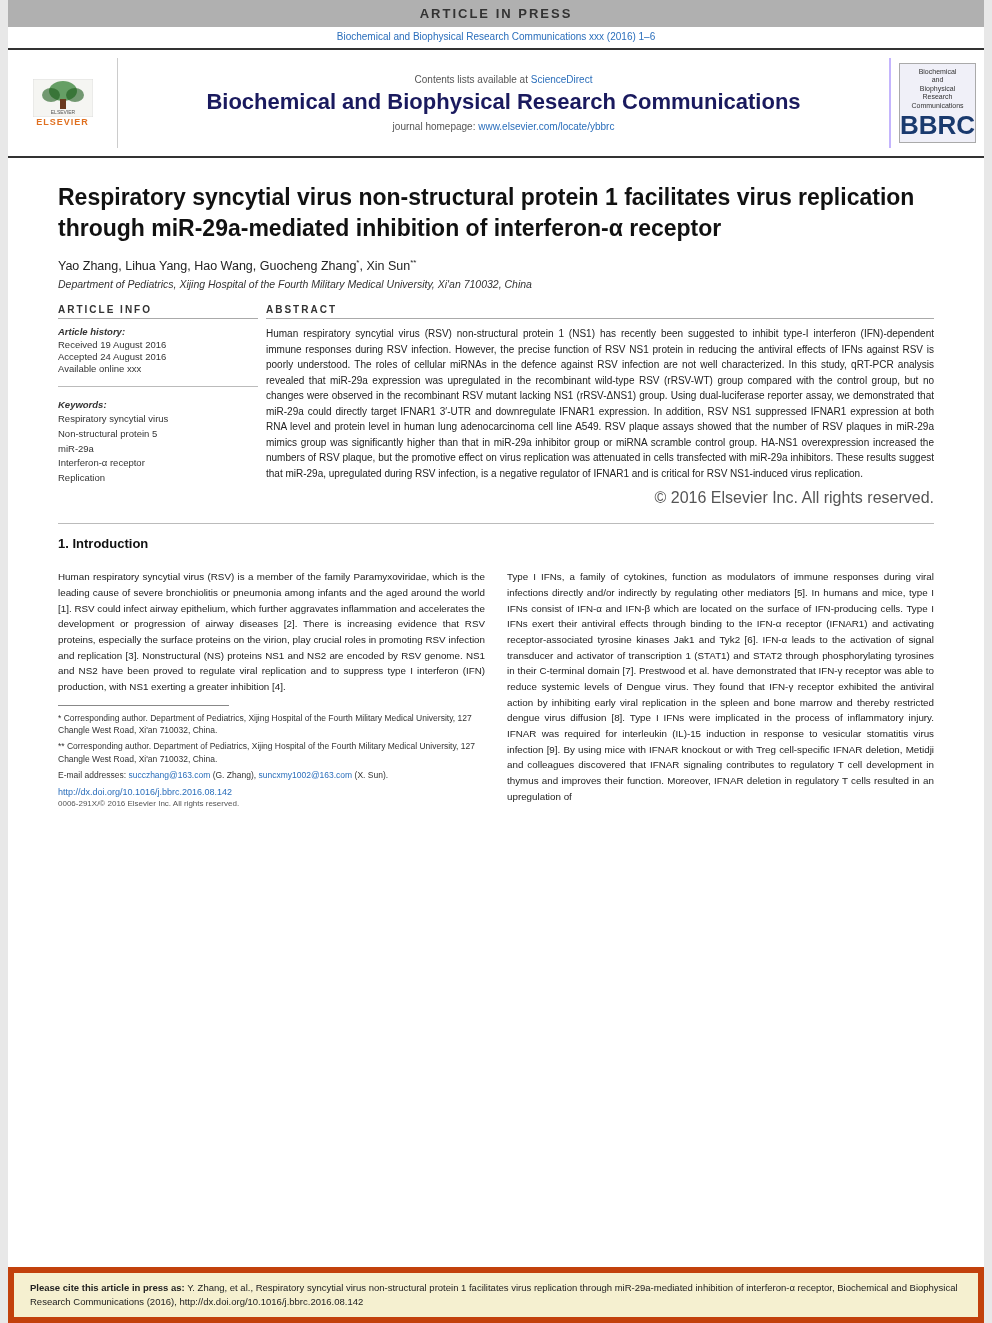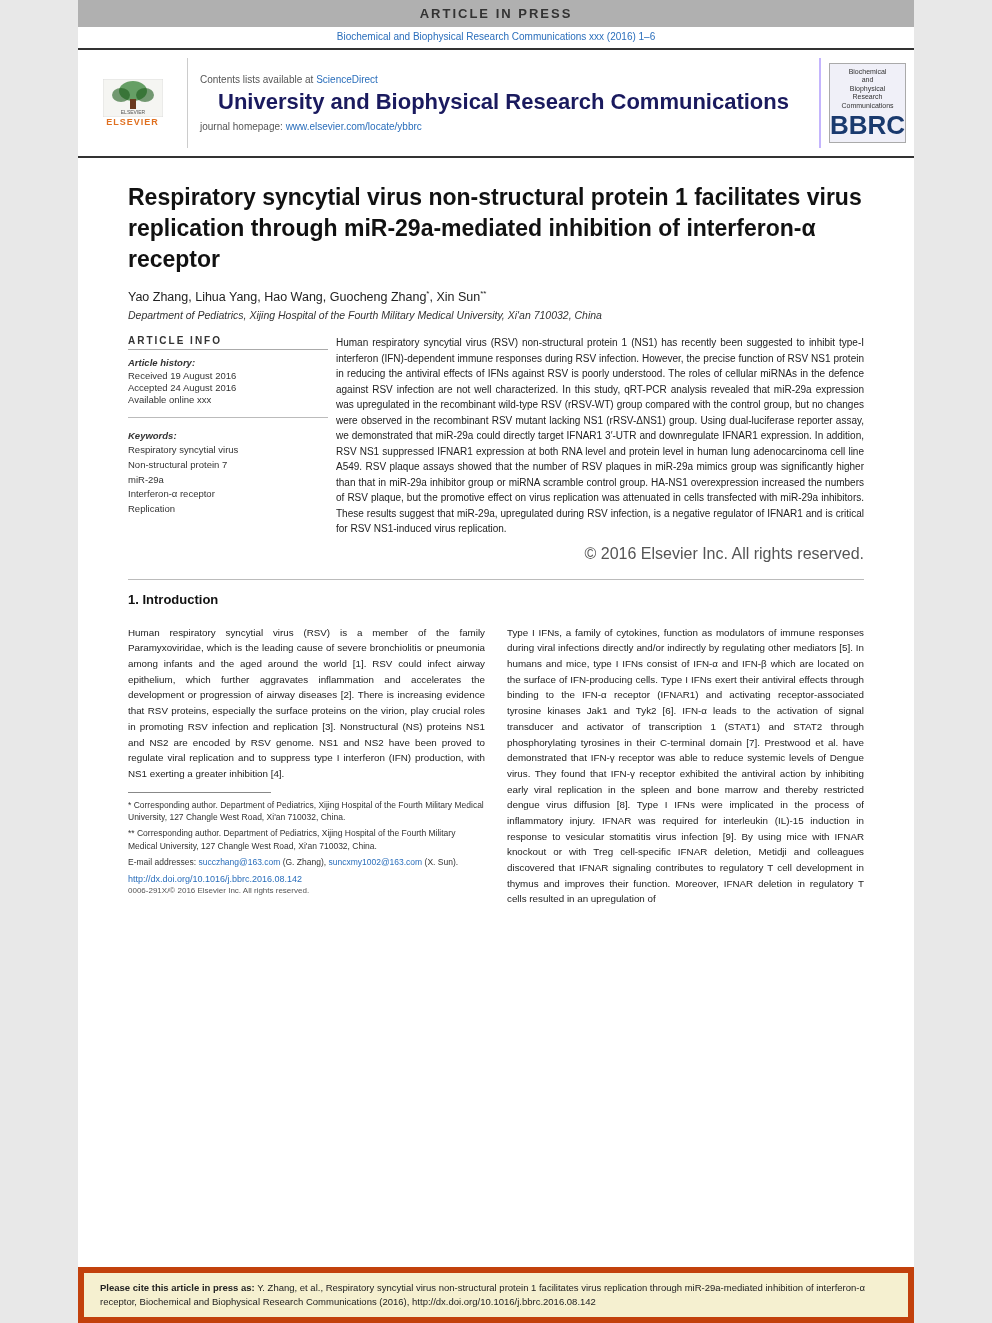--- a/index.html
+++ b/index.html
@@ -6,21 +6,21 @@
     body {
       font-family: "Times New Roman", Times, serif;
       background: #e8e8e8;
       display: flex;
       justify-content: center;
       align-items: flex-start;
       min-height: 100vh;
       padding: 0;
     }
     .page {
-      width: 836px;
+      width: 976px;
       min-height: 1323px;
       background: #fff;
       position: relative;
       display: flex;
       flex-direction: column;
     }
     
     .article-in-press-banner {
       background: #b0b0b0;
       text-align: center;
@@ -62,20 +62,21 @@
       font-size: 9px;
       color: #e07020;
       font-weight: bold;
       font-family: Arial, sans-serif;
       letter-spacing: 1px;
     }
     .header-center {
       flex: 1;
       display: flex;
       flex-direction: column;
+      align-items: center;
       justify-content: center;
       padding: 4px 12px;
     }
     .sciencedirect-line {
       font-family: Arial, sans-serif;
       font-size: 10px;
       color: #555;
       margin-bottom: 4px;
     }
     .journal-title {
@@ -318,21 +319,21 @@
         <text x="30" y="35" font-size="5" text-anchor="middle" fill="#555" font-family="Arial">ELSEVIER</text>
       </svg>
       <div class="elsevier-text">ELSEVIER</div>
     </div>
 
     <div class="header-center">
       <div class="sciencedirect-line">
         <span>Contents lists available at</span>
         <a href="#">ScienceDirect</a>
       </div>
-      <div class="journal-title">University and Biophysical Research Communications</div>
+      <div class="journal-title">Biochemical and Biophysical Research Communications</div>
       <div class="homepage-line">
         <span>journal homepage:</span>
         <a href="#">www.elsevier.com/locate/ybbrc</a>
       </div>
     </div>
 
     <div class="bbrc-logo">
       <div class="bbrc-logo-box">
         <div style="font-size:7px;color:#333;font-family:Arial;line-height:1.2;margin-bottom:2px;text-align:center">Biochemical<br>and<br>Biophysical<br>Research<br>Communications</div>
         <div class="bbrc-letters">BBRC</div>
@@ -358,28 +359,29 @@
         <div class="article-info-label">Article history:</div>
         <div class="article-info-value">Received 19 August 2016</div>
         <div class="article-info-value">Accepted 24 August 2016</div>
         <div class="article-info-value">Available online xxx</div>
 
         <hr class="divider">
 
         <div class="article-info-label">Keywords:</div>
         <div class="keywords-list">
           <div>Respiratory syncytial virus</div>
-          <div>Non-structural protein 7</div>
+          <div>Non-structural protein 5</div>
           <div>miR-29a</div>
           <div>Interferon-α receptor</div>
           <div>Replication</div>
         </div>
       </div>
 
       <div class="col-right">
+        <div class="section-header">ABSTRACT</div>
         <div class="abstract-text">Human respiratory syncytial virus (RSV) non-structural protein 1 (NS1) has recently been suggested to inhibit type-I interferon (IFN)-dependent immune responses during RSV infection. However, the precise function of RSV NS1 protein in reducing the antiviral effects of IFNs against RSV is poorly understood. The roles of cellular miRNAs in the defence against RSV infection are not well characterized. In this study, qRT-PCR analysis revealed that miR-29a expression was upregulated in the recombinant wild-type RSV (rRSV-WT) group compared with the control group, but no changes were observed in the recombinant RSV mutant lacking NS1 (rRSV-ΔNS1) group. Using dual-luciferase reporter assay, we demonstrated that miR-29a could directly target IFNAR1 3′-UTR and downregulate IFNAR1 expression. In addition, RSV NS1 suppressed IFNAR1 expression at both RNA level and protein level in human lung adenocarcinoma cell line A549. RSV plaque assays showed that the number of RSV plaques in miR-29a mimics group was significantly higher than that in miR-29a inhibitor group or miRNA scramble control group. HA-NS1 overexpression increased the numbers of RSV plaque, but the promotive effect on virus replication was attenuated in cells transfected with miR-29a inhibitors. These results suggest that miR-29a, upregulated during RSV infection, is a negative regulator of IFNAR1 and is critical for RSV NS1-induced virus replication.</div>
         <div class="copyright-line">© 2016 Elsevier Inc. All rights reserved.</div>
       </div>
     </div>
 
     <hr class="divider">
 
     <div class="section-title">
       <span>1.</span>
       <span>Introduction</span>

